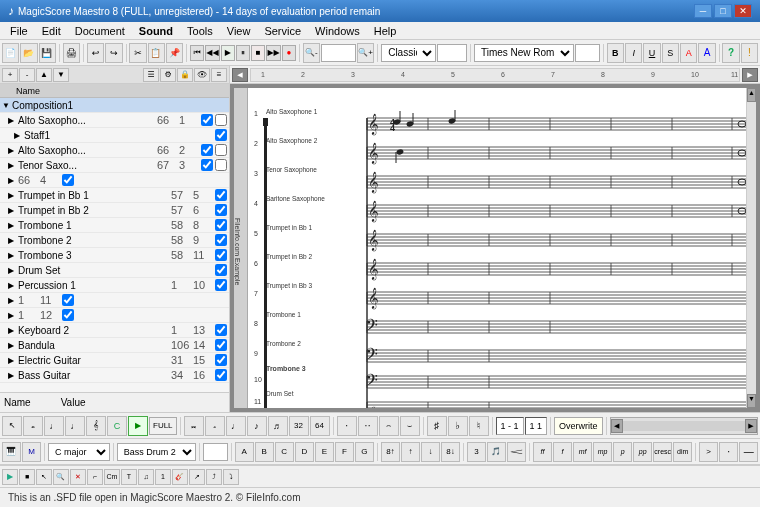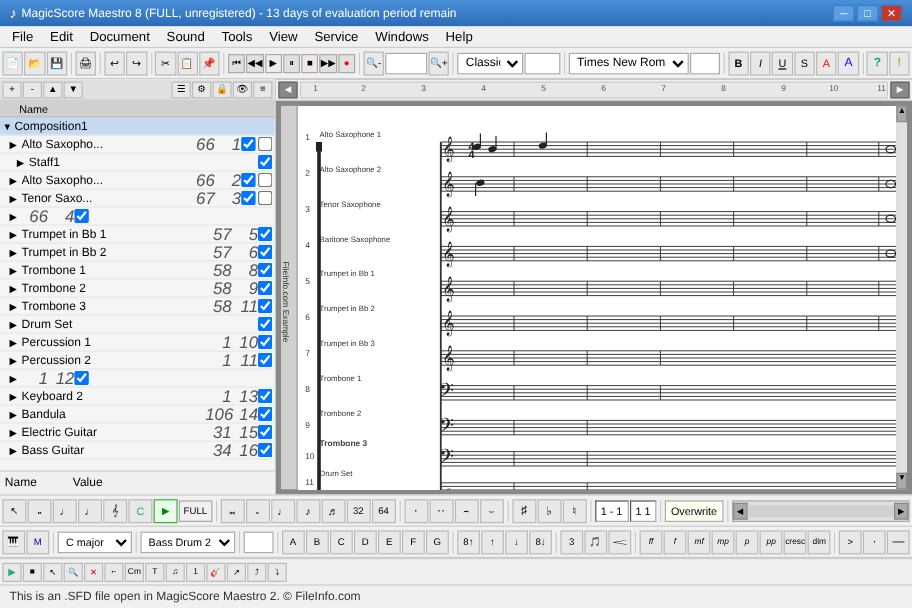--- a/index.html
+++ b/index.html
@@ -97,21 +97,21 @@
     .inst-row {
       display: flex;
       align-items: center;
       height: 15px;
       border-bottom: 1px solid #e8e8e8;
       padding: 0 2px;
     }
     .inst-row.selected { background: #c5d9f1; }
     .inst-expand { width: 10px; font-size: 8px; cursor: pointer; }
     .inst-name { flex: 1; overflow: hidden; white-space: nowrap; text-overflow: ellipsis; font-size: 10px; }
-    .inst-num { width: 22px; text-align: right; font-size: 14px; color: #555; font-style: italic; }
+    .inst-num { width: 22px; text-align: left; font-size: 11px; color: #555; }
     .inst-check-small { width: 12px; height: 12px; }
     #name-value-bar {
       border-top: 1px solid #ccc;
       height: 20px;
       display: flex;
       align-items: center;
       padding: 0 4px;
       background: #f0f0f0;
       font-size: 10px;
     }
@@ -208,33 +208,33 @@
       align-items: center;
     }
   </style>
 </head>
 <body>
 
 <div class="layout-wrapper">
 
   <div id="titlebar">
     <span id="app-icon" style="margin-right:4px; font-size:12px;">♪</span>
-    <span id="titlebar-title" style="flex:1; font-size:10px;">MagicScore Maestro 8 (FULL, unregistered) - 13 days of evaluation period remain</span>
+    <span id="titlebar-title" style="flex:1; font-size:10px;">MagicScore Maestro 8 (FULL, unregistered) - 14 days of evaluation period remain</span>
     <div id="titlebar-controls">
       <div class="titlebar-btn">─</div>
       <div class="titlebar-btn">□</div>
       <div class="titlebar-btn close">✕</div>
     </div>
   </div>
 
   <div id="menubar">
     <div class="menu-item">File</div>
     <div class="menu-item">Edit</div>
     <div class="menu-item">Document</div>
-    <div class="menu-item" style="font-weight:normal;">Sound</div>
+    <div class="menu-item" style="font-weight:bold;">Sound</div>
     <div class="menu-item">Tools</div>
     <div class="menu-item">View</div>
     <div class="menu-item">Service</div>
     <div class="menu-item">Windows</div>
     <div class="menu-item">Help</div>
   </div>
 
   <div id="toolbar1">
 
     <div class="tb-btn">📄</div>
@@ -426,21 +426,20 @@
           <div class="inst-expand">▶</div>
           <div class="inst-name">Percussion 1</div>
           <div class="inst-num">1</div>
           <div class="inst-num">10</div>
           <input type="checkbox" class="inst-check-small" checked="" style="">
         </div>
 
         <div class="inst-row">
           <div style="width:6px;"></div>
           <div class="inst-expand">▶</div>
-          <div class="inst-name">Percussion 2</div>
           <div class="inst-num">1</div>
           <div class="inst-num">11</div>
           <input type="checkbox" class="inst-check-small" checked="" style="">
         </div>
 
         <div class="inst-row">
           <div style="width:6px;"></div>
           <div class="inst-expand">▶</div>
           <div class="inst-num">1</div>
           <div class="inst-num">12</div>

